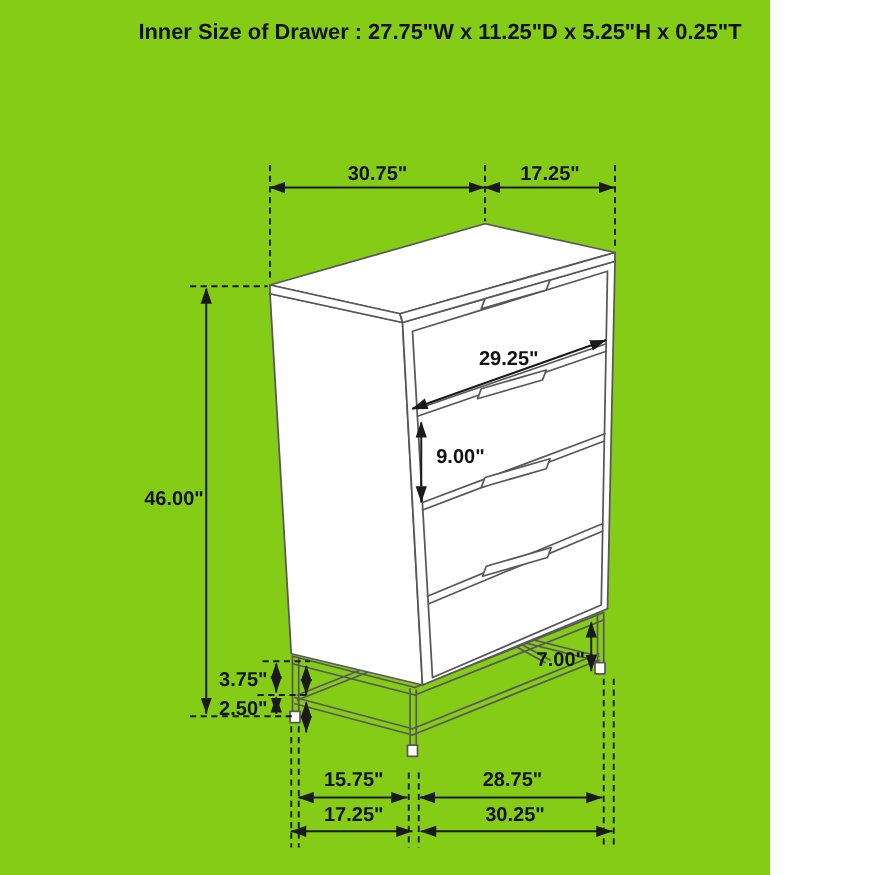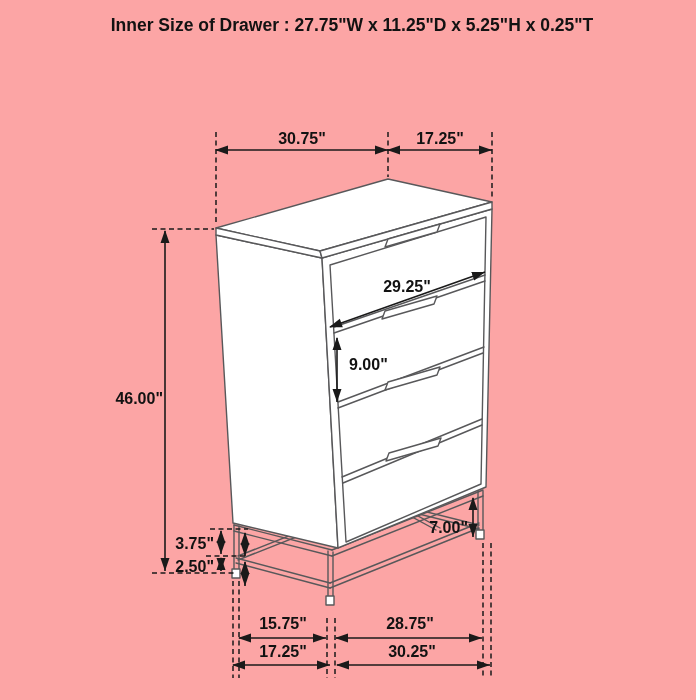--- a/index.html
+++ b/index.html
@@ -1,16 +1,16 @@
 <!DOCTYPE html>
 <html><head>
 <meta charset="utf-8">
 <style>
   html,body { margin:0; padding:0; background:#ffffff; }
-  #canvas { position:relative; width:696px; height:700px; background:#fca5a5; overflow:hidden; }
+  #canvas { position:relative; width:616px; height:700px; background:#84cc16; overflow:hidden; }
   svg { display:block; }
   .furn  { fill:none; stroke:#58585a; stroke-width:1.4; stroke-linejoin:round; stroke-linecap:round; }
   .furnF { fill:#ffffff; stroke:#58585a; stroke-width:1.4; stroke-linejoin:round; }
   .dash  { fill:none; stroke:#1a1a1a; stroke-width:1.5; stroke-dasharray:5 3.5; }
   .dim   { fill:none; stroke:#1a1a1a; stroke-width:1.6; }
   .lbl   { font:bold 16px "Liberation Sans", sans-serif; fill:#121212; }
   .title { font:bold 17.5px "Liberation Sans", sans-serif; fill:#121212; }
 </style>
 </head>
 <body>

